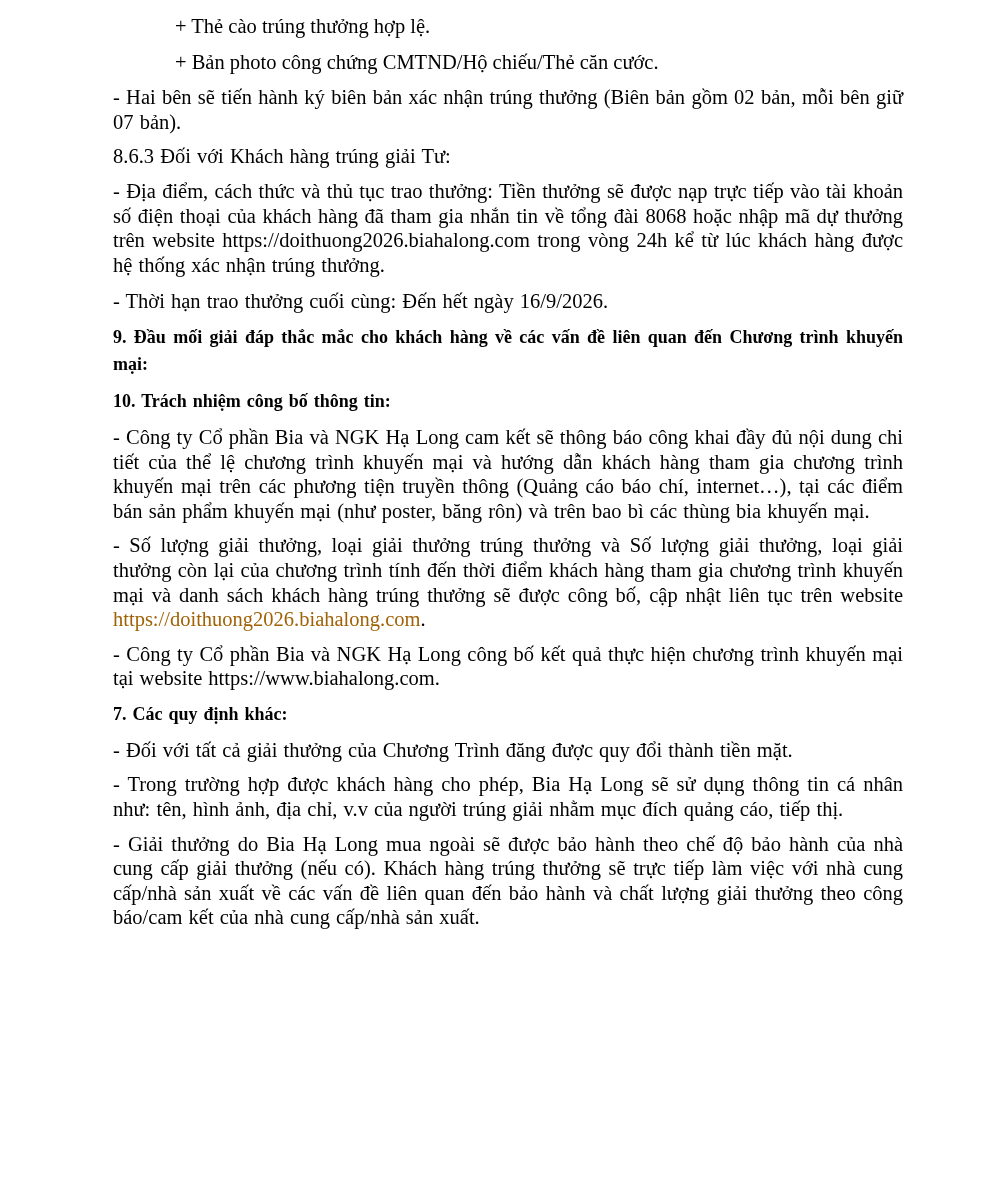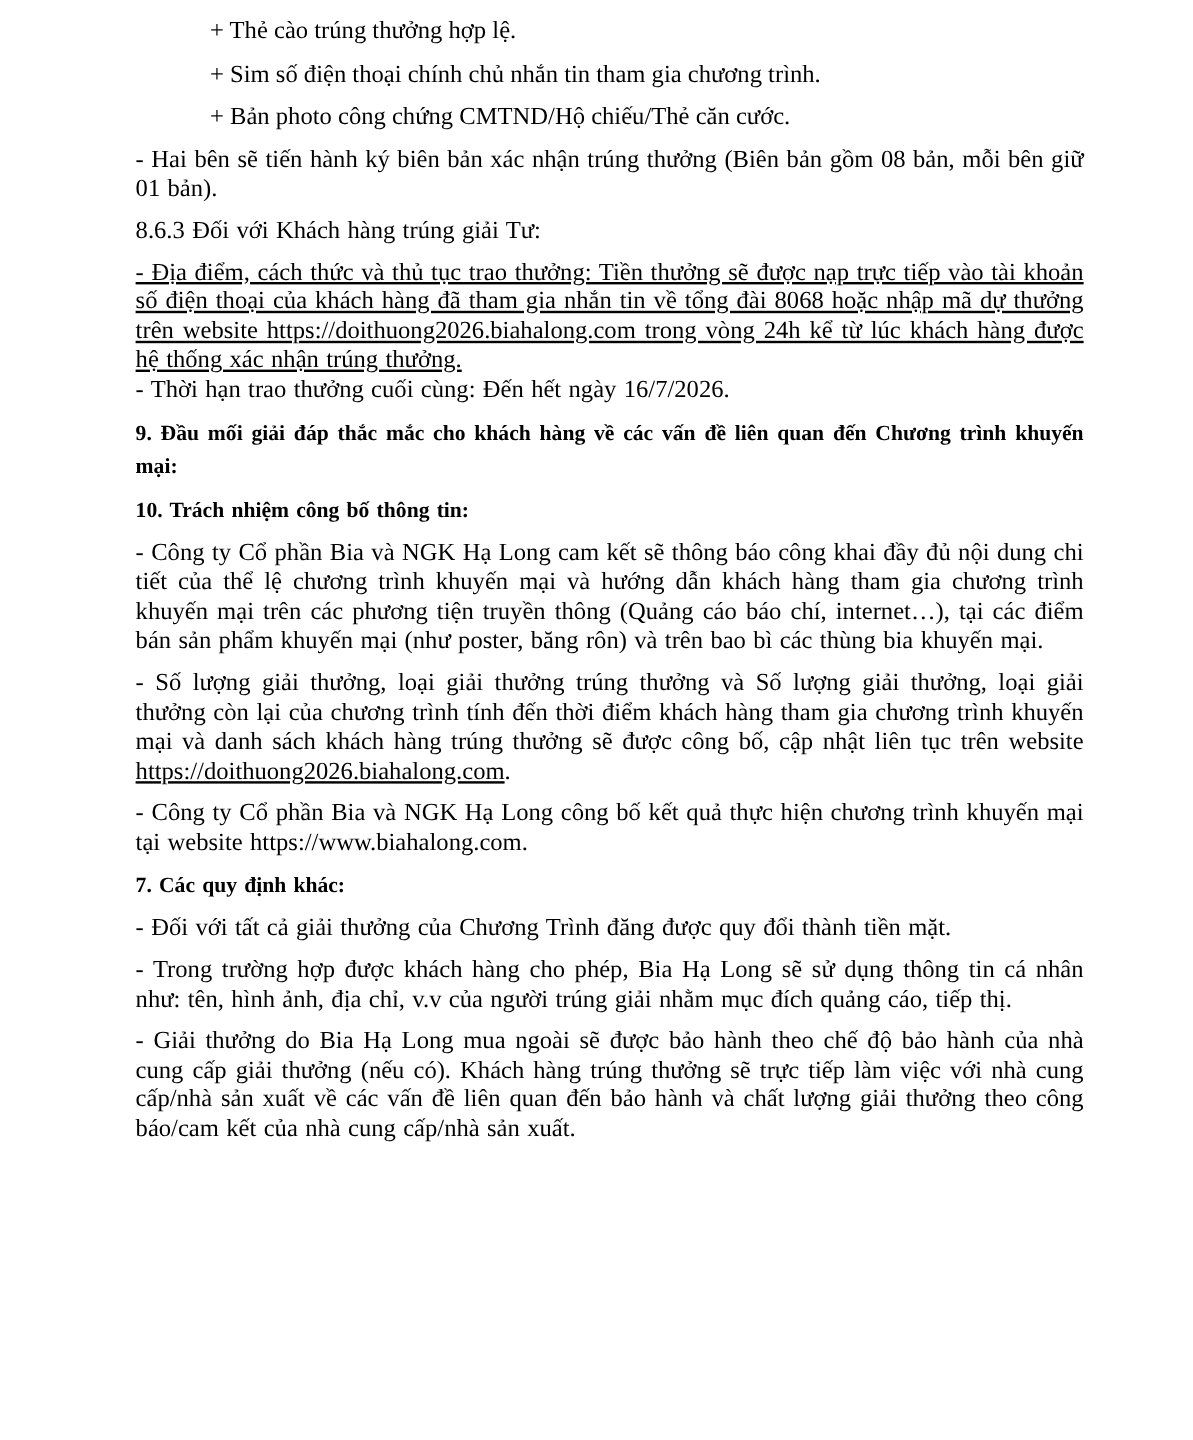--- a/index.html
+++ b/index.html
@@ -23,59 +23,56 @@
     background: #ffffff;
   }
   .para {
     margin: 0 0 10px 0;
     font-size: 20.5px;
     line-height: 24.6px;
     text-align: justify;
     word-spacing: 1px;
   }
   .para.tight {
-    margin-bottom: 0;
-    text-decoration: underline;
+    margin-bottom: 12px;
   }
   .plus-item {
     margin: 0 0 11px 0;
     padding-left: 62px;
     font-size: 20.5px;
     line-height: 24.6px;
     text-align: left;
   }
   .doc-heading {
     margin: 0 0 10px 0;
     font-size: 18px;
     line-height: 27px;
     font-weight: bold;
     text-align: justify;
     word-spacing: 1.5px;
   }
   .link {
-    color: #000000;
-    text-decoration: underline;
+    color: #a16207;
     cursor: pointer;
   }
 </style>
 </head>
 <body>
 
 <div class="page">
 
   <p class="plus-item">+ Thẻ cào trúng thưởng hợp lệ.</p>
-  <p class="plus-item">+ Sim số điện thoại chính chủ nhắn tin tham gia chương trình.</p>
   <p class="plus-item">+ Bản photo công chứng CMTND/Hộ chiếu/Thẻ căn cước.</p>
 
-  <p class="para">- Hai bên sẽ tiến hành ký biên bản xác nhận trúng thưởng (Biên bản gồm 08 bản, mỗi bên giữ 01 bản).</p>
+  <p class="para">- Hai bên sẽ tiến hành ký biên bản xác nhận trúng thưởng (Biên bản gồm 02 bản, mỗi bên giữ 07 bản).</p>
 
   <p class="para">8.6.3 Đối với Khách hàng trúng giải Tư:</p>
 
   <p class="para tight">- Địa điểm, cách thức và thủ tục trao thưởng: Tiền thưởng sẽ được nạp trực tiếp vào tài khoản số điện thoại của khách hàng đã tham gia nhắn tin về tổng đài 8068 hoặc nhập mã dự thưởng trên website https://doithuong2026.biahalong.com trong vòng 24h kể từ lúc khách hàng được hệ thống xác nhận trúng thưởng.</p>
-  <p class="para">- Thời hạn trao thưởng cuối cùng: Đến hết ngày 16/7/2026.</p>
+  <p class="para">- Thời hạn trao thưởng cuối cùng: Đến hết ngày 16/9/2026.</p>
 
   <p class="doc-heading">9. Đầu mối giải đáp thắc mắc cho khách hàng về các vấn đề liên quan đến Chương trình khuyến mại:</p>
 
 
   <p class="doc-heading">10. Trách nhiệm công bố thông tin:</p>
 
   <p class="para">- Công ty Cổ phần Bia và NGK Hạ Long cam kết sẽ thông báo công khai đầy đủ nội dung chi tiết của thể lệ chương trình khuyến mại và hướng dẫn khách hàng tham gia chương trình khuyến mại trên các phương tiện truyền thông (Quảng cáo báo chí, internet…), tại các điểm bán sản phẩm khuyến mại (như poster, băng rôn) và trên bao bì các thùng bia khuyến mại.</p>
 
   <p class="para"><span>- Số lượng giải thưởng, loại giải thưởng trúng thưởng và Số lượng giải thưởng, loại giải thưởng còn lại của chương trình tính đến thời điểm khách hàng tham gia chương trình khuyến mại và danh sách khách hàng trúng thưởng sẽ được công bố, cập nhật liên tục trên website </span><a class="link">https://doithuong2026.biahalong.com</a><span>.</span></p>
 

